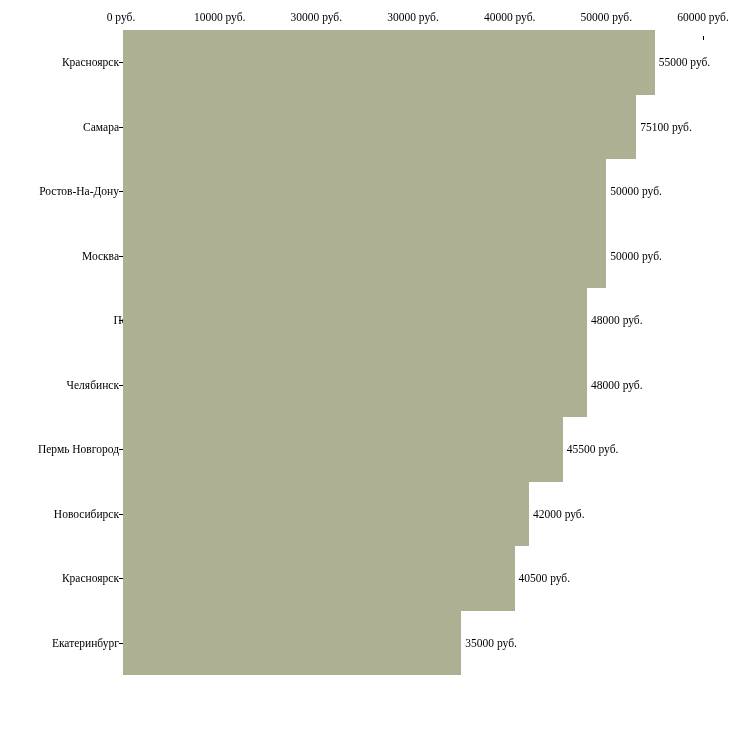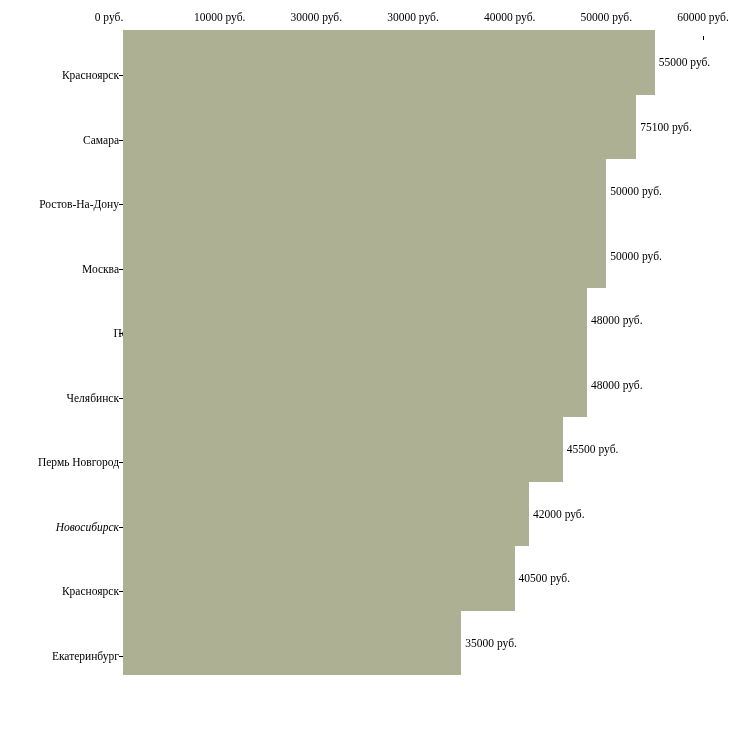--- a/index.html
+++ b/index.html
@@ -71,21 +71,21 @@
     right: 735px; 
     font-size: 11.5px;
     line-height: 14px;
     white-space: nowrap;
     color: #000;
     text-align: right;
   }
   .cat-labels {
     position: absolute;
     left: 0;
-    top: 43px;
+    top: 30px;
     width: 119px;
     height: 673px;
   }
   .cat-row {
     position: absolute;
     left: 0;
     width: 119px;
     height: 64.5px;
     display: flex;
     align-items: center;
@@ -105,21 +105,21 @@
     height: 1px;
     background: #000;
   }
 </style>
 </head>
 <body>
 
 <div id="chart-root">
 
   <div class="axis-labels">
-      <span class="axis-tick" style="left: 109px;">0 руб.</span>
+      <span class="axis-tick" style="left: 121px;">0 руб.</span>
       <span class="tick-mark" style="left: 123px;"></span>
       <span class="axis-tick" style="left: 219.667px;">10000 руб.</span>
       <span class="tick-mark" style="left: 219.667px;"></span>
       <span class="axis-tick" style="left: 316.333px;">30000 руб.</span>
       <span class="tick-mark" style="left: 316.333px;"></span>
       <span class="axis-tick" style="left: 413px;">30000 руб.</span>
       <span class="tick-mark" style="left: 413px;"></span>
       <span class="axis-tick" style="left: 509.667px;">40000 руб.</span>
       <span class="tick-mark" style="left: 509.667px;"></span>
       <span class="axis-tick" style="left: 606.333px;">50000 руб.</span>
@@ -151,21 +151,21 @@
       <span class="cat-tick" style="top: 290.25px;"></span>
       <div class="cat-row" style="top: 322.5px;">
         <span class="cat-label" style="position: static;">Челябинск</span>
       </div>
       <span class="cat-tick" style="top: 354.75px;"></span>
       <div class="cat-row" style="top: 387px;">
         <span class="cat-label" style="position: static;">Пермь Новгород</span>
       </div>
       <span class="cat-tick" style="top: 419.25px;"></span>
       <div class="cat-row" style="top: 451.5px;">
-        <span class="cat-label" style="position: static; font-style: italic;">Новосибирск</span>
+        <span class="cat-label" style="position: static;">Новосибирск</span>
       </div>
       <span class="cat-tick" style="top: 483.75px;"></span>
       <div class="cat-row" style="top: 516px;">
         <span class="cat-label" style="position: static;">Красноярск</span>
       </div>
       <span class="cat-tick" style="top: 548.25px;"></span>
       <div class="cat-row" style="top: 580.5px; align-items: center;">
         <span class="cat-label" style="position: static;">Екатеринбург</span>
       </div>
       <span class="cat-tick" style="top: 612.75px;"></span>

